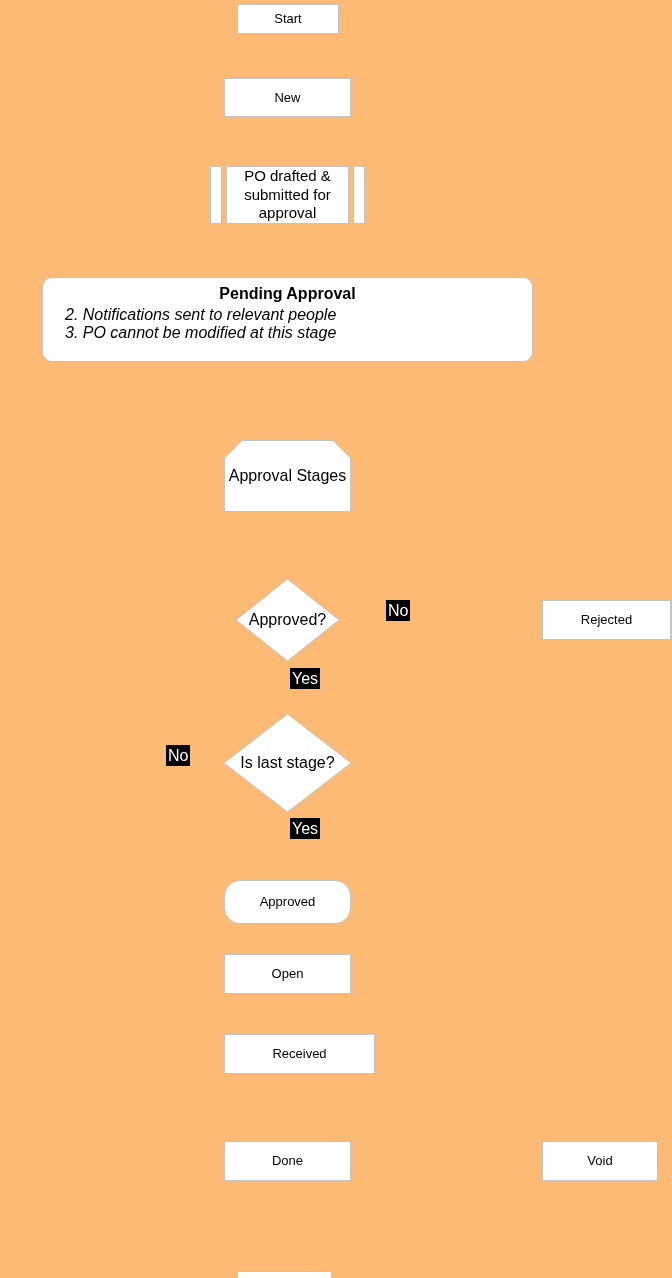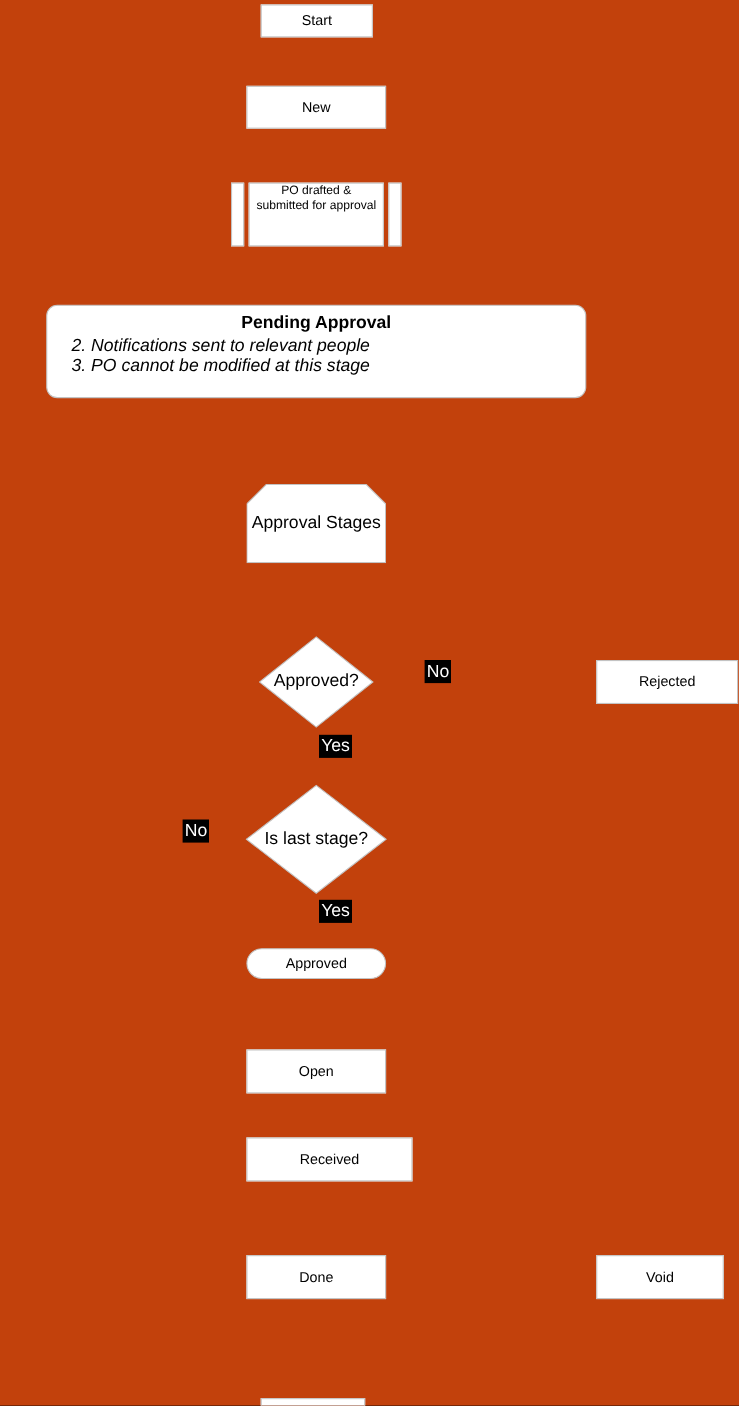--- a/index.html
+++ b/index.html
@@ -3,21 +3,21 @@
 <meta charset="utf-8">
 <style>
   * { margin: 0; padding: 0; box-sizing: border-box; }
   html, body { background: #000000; }
   body { font-family: "Liberation Sans", sans-serif; }
 
   .canvas {
     position: relative;
     width: 672px;
     height: 1278px;
-    background: #c2410c;
+    background: #fdba74;
     overflow: hidden;
   }
 
   
   .node {
     position: absolute;
     background: #ffffff;
     border: 1px solid #c3c3c3;
     color: #000000;
     display: flex;
@@ -38,24 +38,24 @@
     width: 12px;
     background: #ffffff;
     border: 1px solid #c3c3c3;
   }
   .pp .pp-main {
     flex: 1;
     background: #ffffff;
     border: 1px solid #c3c3c3;
     color: #000000;
     display: flex;
-    align-items: flex-start;
+    align-items: flex-end;
     justify-content: center;
     text-align: center;
-    font-size: 11px;
+    font-size: 15px;
     line-height: 1.25;
     padding: 0 4px;
   }
 
   
   .pending {
     position: absolute;
     background: #ffffff;
     border: 1px solid #c3c3c3;
     border-radius: 10px;
@@ -152,21 +152,21 @@
     <svg width="129" height="100" viewBox="0 0 129 100">
       <polygon points="64.5,1 128,50 64.5,99 1,50" fill="#ffffff" stroke="#c3c3c3" stroke-width="1"></polygon>
     </svg>
     <span class="shape-label">Is last stage?</span>
   </div>
 
   <div class="edge-label" style="left:166px; top:745px;">No</div>
 
   <div class="edge-label" style="left:290px; top:818px;">Yes</div>
 
-  <div class="node" style="left:224px; top:862px; width:127px; height:28px;border-radius:16px;">
+  <div class="node" style="left:224px; top:880px; width:127px; height:44px;border-radius:16px;">
     <span>Approved</span>
   </div>
 
   <div class="node" style="left:224px; top:954px; width:127px; height:40px;">
     <span>Open</span>
   </div>
 
   <div class="node" style="left:224px; top:1034px; width:151px; height:40px;">
     <span>Received</span>
   </div>

